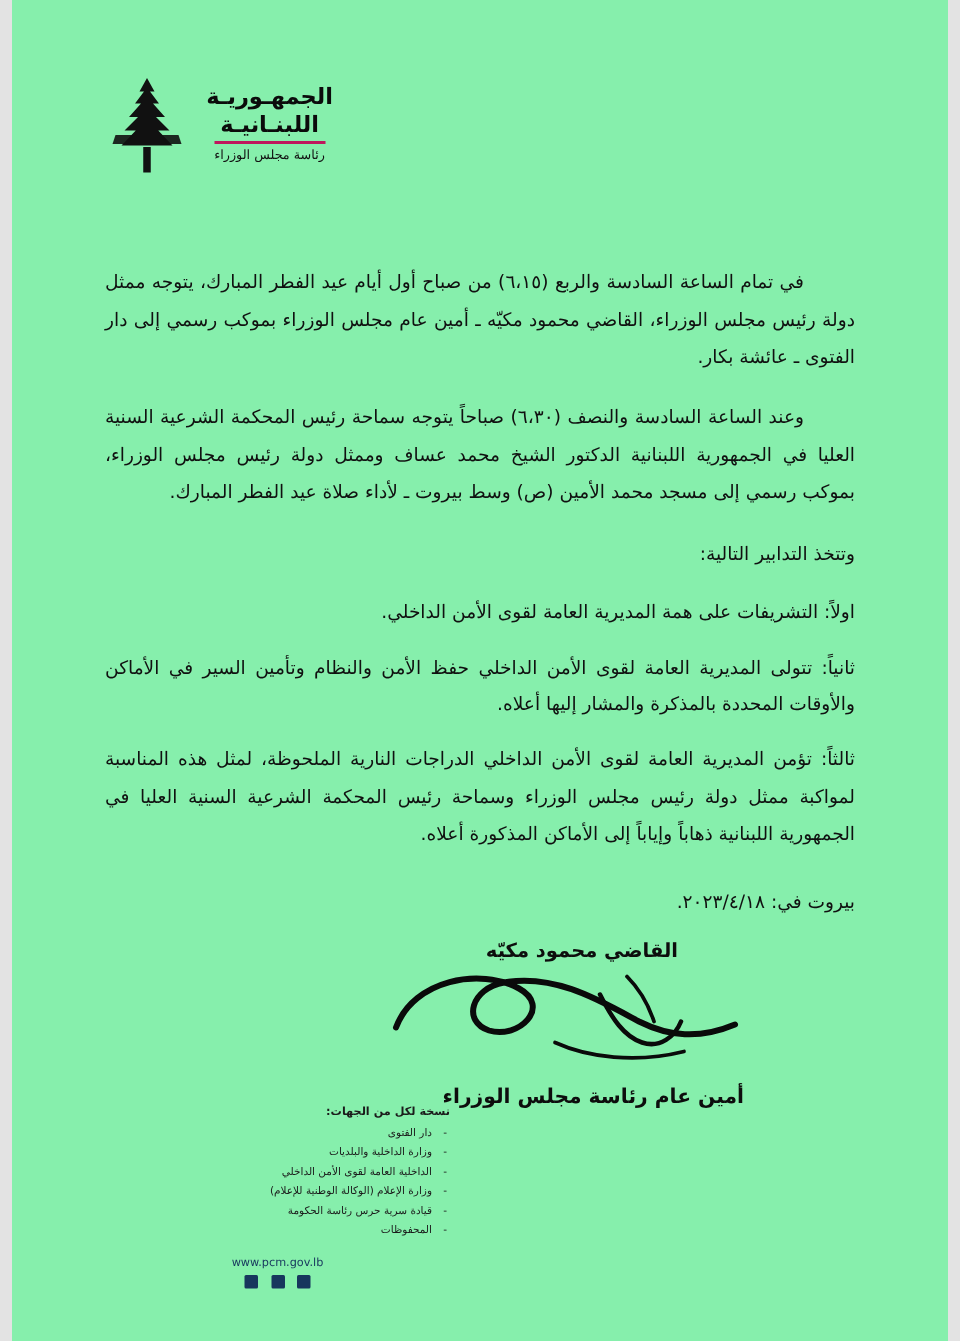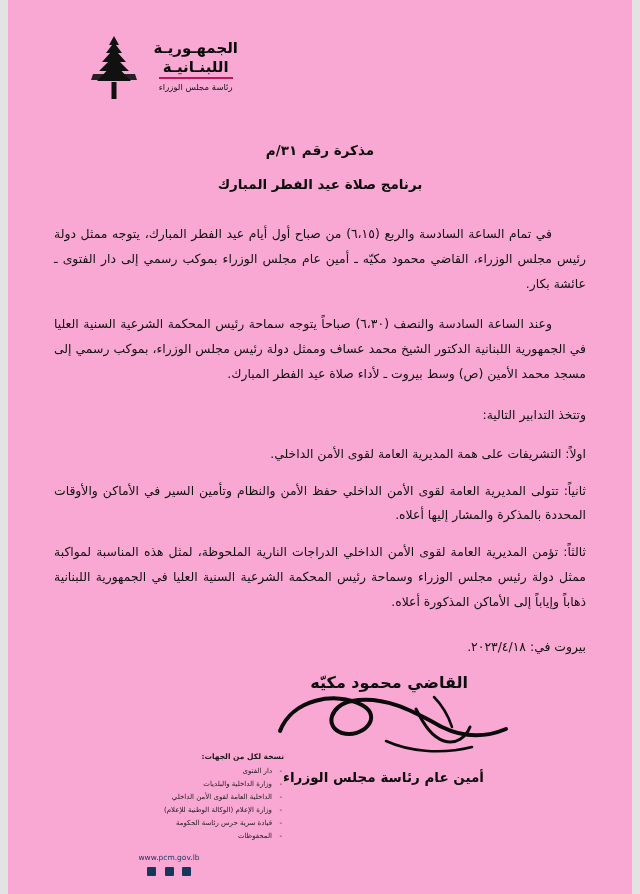--- a/index.html
+++ b/index.html
@@ -10,22 +10,22 @@
   body {
     width: 640px;
     height: 894px;
     font-family: "DejaVu Sans", "Liberation Sans", sans-serif;
   }
   .page {
     position: relative;
     box-sizing: border-box;
     width: 640px;
     height: 894px;
-    background: #f9a8d4;
-    padding: 0;
+    background: #86efac;
+    padding: 16px;
     overflow: hidden;
   }
   
   .scan-edge-left, .scan-edge-right {
     position: absolute;
     top: 0;
     bottom: 0;
     width: 8px;
     background: #e3e3e3;
   }
@@ -131,35 +131,35 @@
   
   .sig-block {
     margin-top: 14px;
     position: relative;
     height: 120px;
   }
   .sig-name {
     position: absolute;
     top: 0;
     right: 118px;
-    font-size: 16px;
+    font-size: 13px;
     font-weight: bold;
     color: #0d0d0d;
   }
   .sig-mark {
     position: absolute;
     top: 6px;
     right: 60px;
     width: 260px;
     height: 86px;
   }
   .sig-title {
     position: absolute;
     top: 96px;
-    right: 102px;
+    right: 74px;
     font-size: 13.5px;
     font-weight: bold;
     color: #0d0d0d;
   }
 
   
   .footer {
     position: absolute;
     left: 54px;
     bottom: 18px;
@@ -238,22 +238,20 @@
           </svg>
         </div>
         <div class="emblem-script">
           <span class="l1">الجمهـوريـة</span>
           <span class="l2">اللبنـانيـة</span>
           <span class="emblem-sub">رئاسة مجلس الوزراء</span>
         </div>
       </div>
     </div>
 
-    <div class="memo-number">مذكرة رقم ٣١/م</div>
-    <div class="memo-title">برنامج صلاة عيد الفطر المبارك</div>
 
     <div class="body-text">
       <p class="para">في تمام الساعة السادسة والربع (٦،١٥) من صباح أول أيام عيد الفطر المبارك، يتوجه ممثل دولة رئيس مجلس الوزراء، القاضي محمود مكيّه ـ أمين عام مجلس الوزراء بموكب رسمي إلى دار الفتوى ـ عائشة بكار.</p>
       <p class="para">وعند الساعة السادسة والنصف (٦،٣٠) صباحاً يتوجه سماحة رئيس المحكمة الشرعية السنية العليا في الجمهورية اللبنانية الدكتور الشيخ محمد عساف وممثل دولة رئيس مجلس الوزراء، بموكب رسمي إلى مسجد محمد الأمين (ص) وسط بيروت ـ لأداء صلاة عيد الفطر المبارك.</p>
 
       <p class="para measures-lead">وتتخذ التدابير التالية:</p>
 
       <p class="para item">اولاً: التشريفات على همة المديرية العامة لقوى الأمن الداخلي.</p>
       <p class="para item">ثانياً: تتولى المديرية العامة لقوى الأمن الداخلي حفظ الأمن والنظام وتأمين السير في الأماكن والأوقات المحددة بالمذكرة والمشار إليها أعلاه.</p>
       <p class="para item">ثالثاً: تؤمن المديرية العامة لقوى الأمن الداخلي الدراجات النارية الملحوظة، لمثل هذه المناسبة لمواكبة ممثل دولة رئيس مجلس الوزراء وسماحة رئيس المحكمة الشرعية السنية العليا في الجمهورية اللبنانية ذهاباً وإياباً إلى الأماكن المذكورة أعلاه.</p>

